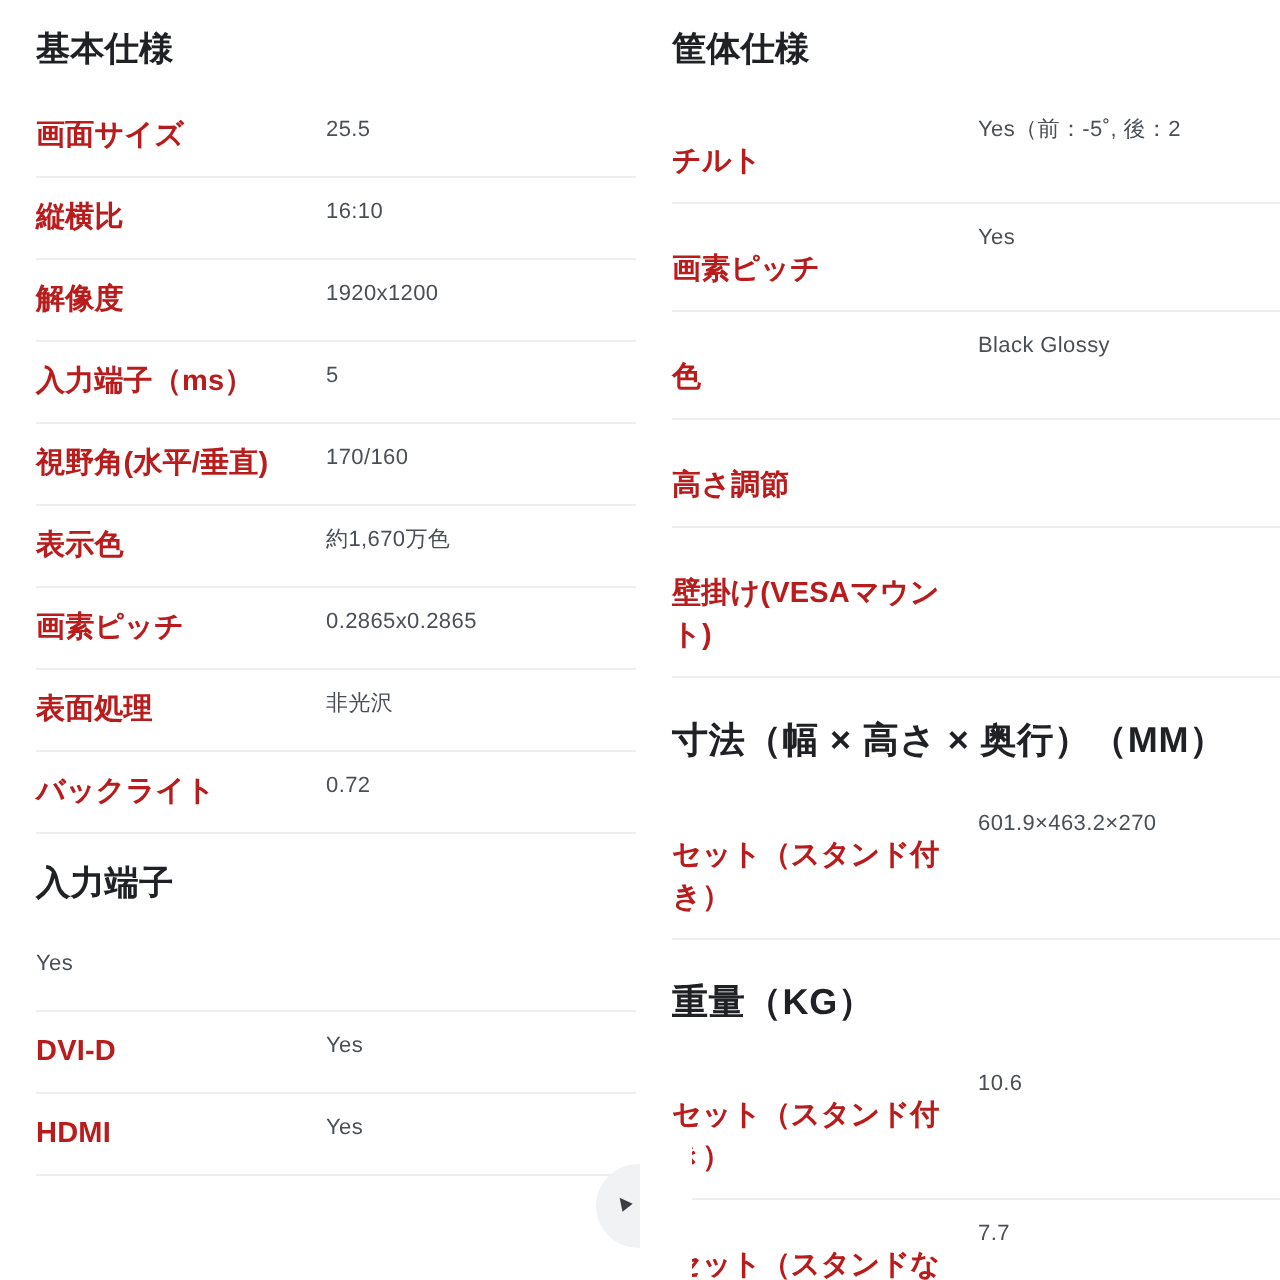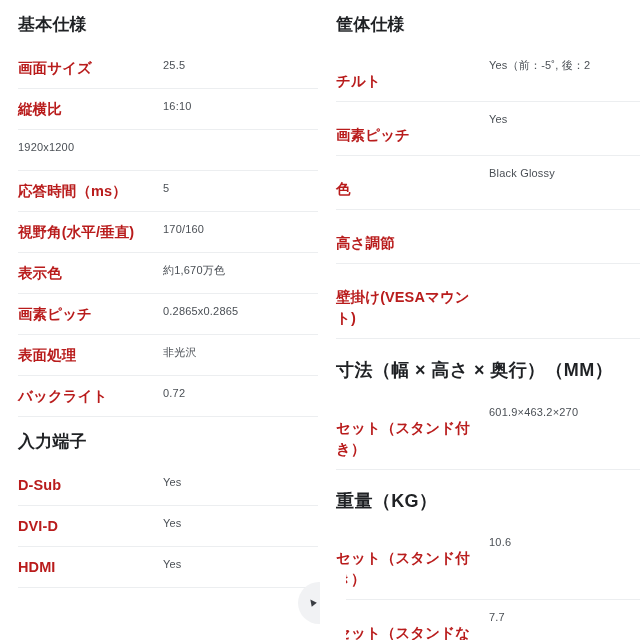--- a/index.html
+++ b/index.html
@@ -144,24 +144,25 @@
 
       <div class="spec-row">
         <div class="spec-label">画面サイズ</div>
         <div class="spec-value">25.5</div>
       </div>
       <div class="spec-row">
         <div class="spec-label">縦横比</div>
         <div class="spec-value">16:10</div>
       </div>
       <div class="spec-row">
+        <div class="spec-label">解像度</div>
         <div class="spec-value">1920x1200</div>
       </div>
       <div class="spec-row">
-        <div class="spec-label">応答時間（ms）</div>
+        <div class="spec-label">入力端子（ms）</div>
         <div class="spec-value">5</div>
       </div>
       <div class="spec-row">
         <div class="spec-label">視野角(水平/垂直)</div>
         <div class="spec-value">170/160</div>
       </div>
       <div class="spec-row">
         <div class="spec-label">表示色</div>
         <div class="spec-value">約1,670万色</div>
       </div>
@@ -176,21 +177,20 @@
       <div class="spec-row">
         <div class="spec-label">バックライト</div>
         <div class="spec-value">0.72</div>
       </div>
     </div>
 
     <div class="section">
       <div class="section-title">入力端子</div>
 
       <div class="spec-row">
-        <div class="spec-label">D-Sub</div>
         <div class="spec-value">Yes</div>
       </div>
       <div class="spec-row">
         <div class="spec-label">DVI-D</div>
         <div class="spec-value">Yes</div>
       </div>
       <div class="spec-row">
         <div class="spec-label">HDMI</div>
         <div class="spec-value">Yes</div>
       </div>

